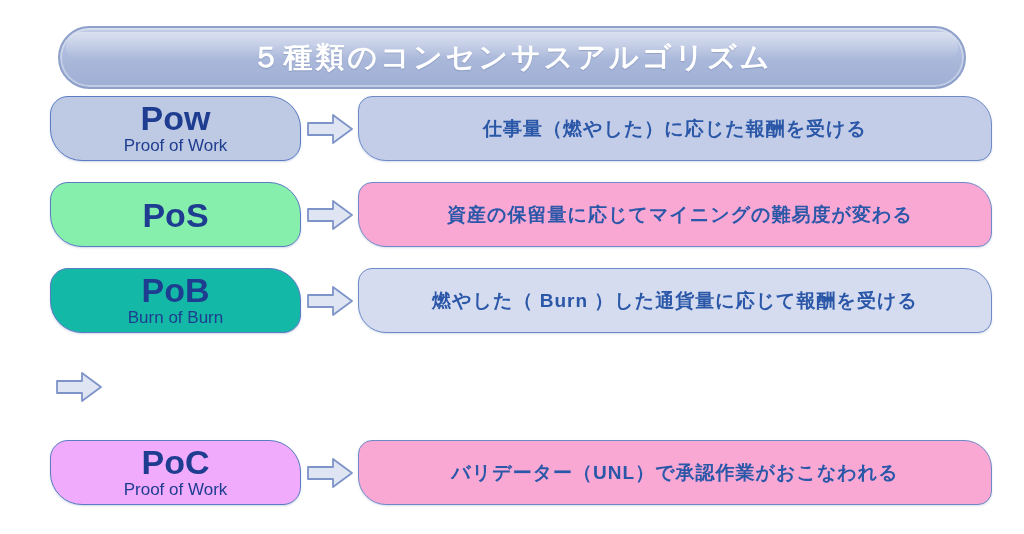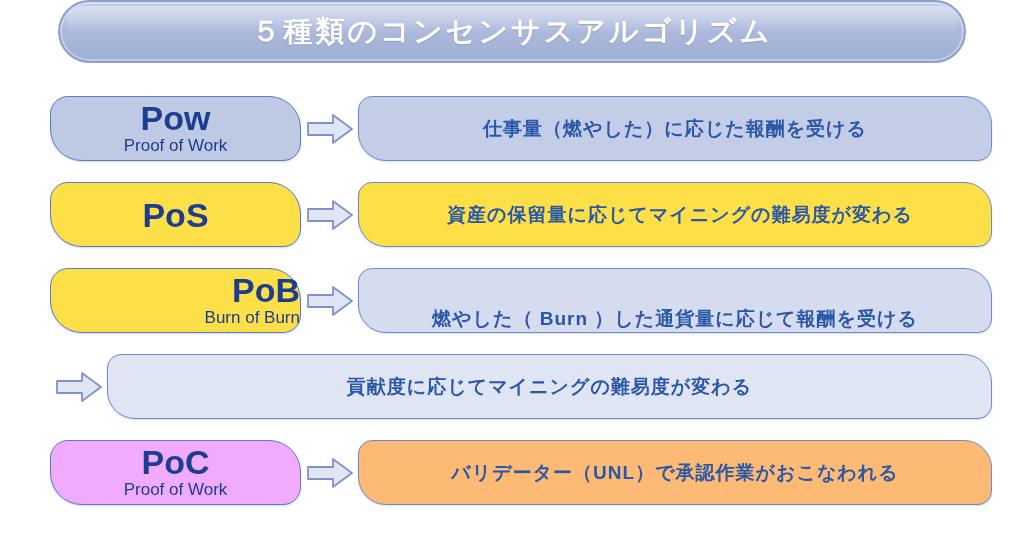--- a/index.html
+++ b/index.html
@@ -1,21 +1,21 @@
 <!DOCTYPE html>
 <html style="--banner-fill: #a9b7da; --banner-fill-light: #c1cce5; --banner-fill-dark: #9fafd4; --banner-border: #8fa1cb; --banner-text: #ffffff; --box-border: #5b7cc4; --desc-border: #6e8bc8; --navy-text: #1e3d90; --desc-text: #2a57a8;"><head>
 <meta charset="utf-8">
 <style>
   html,body{margin:0;padding:0;background:#ffffff;}
   body{
     width:1024px;height:534px;position:relative;overflow:hidden;
     font-family:"Liberation Sans","DejaVu Sans",sans-serif;
   }
   .banner{
-    position:absolute;left:58px;top:0;width:908px;height:63px;
+    position:absolute;left:58px;top:26px;width:908px;height:63px;
     box-sizing:border-box;border-radius:32px;
     border:2px solid var(--banner-border);
     background:linear-gradient(180deg,var(--banner-fill-light) 0%,var(--banner-fill) 55%,var(--banner-fill-dark) 100%);
     box-shadow:inset 0 0 0 2px rgba(255,255,255,.35);
     display:flex;align-items:center;justify-content:center;
   }
   .banner::before{
     content:"";position:absolute;left:6px;right:6px;top:4px;height:46%;
     border-radius:26px 26px 18px 18px;
     background:linear-gradient(180deg,rgba(255,255,255,.42),rgba(255,255,255,0));
@@ -64,66 +64,63 @@
       <svg width="46" height="32" viewBox="0 0 46 32">
         <polygon class="arrow-shape" points="1,10 26,10 26,2 45,16 26,30 26,22 1,22" stroke-width="1.8" stroke-linejoin="round" fill="#dfe5f2" stroke="#7e94c8"></polygon>
       </svg>
     </div>
     <div class="right-box" style="background: rgb(196, 205, 231);">
       <span class="desc">仕事量（燃やした）に応じた報酬を受ける</span>
     </div>
   </div>
 
   <div class="row">
-    <div class="left-box" style="background: #fde047;">
+    <div class="left-box" style="background: #86efac;">
       <div class="abbr">PoS</div>
     </div>
     <div class="arrow-cell">
       <svg width="46" height="32" viewBox="0 0 46 32">
         <polygon class="arrow-shape" points="1,10 26,10 26,2 45,16 26,30 26,22 1,22" stroke-width="1.8" stroke-linejoin="round" fill="#dfe5f2" stroke="#7e94c8"></polygon>
       </svg>
     </div>
-    <div class="right-box" style="background: #fde047; padding-left: 10px;">
+    <div class="right-box" style="background: #f9a8d4; padding-left: 10px;">
       <span class="desc">資産の保留量に応じてマイニングの難易度が変わる</span>
     </div>
   </div>
 
   <div class="row">
-    <div class="left-box" style="background: #fde047; align-items: flex-end;">
+    <div class="left-box" style="background: #14b8a6;">
       <div class="abbr">PoB</div>
       <div class="full">Burn of Burn</div>
     </div>
     <div class="arrow-cell">
       <svg width="46" height="32" viewBox="0 0 46 32">
         <polygon class="arrow-shape" points="1,10 26,10 26,2 45,16 26,30 26,22 1,22" stroke-width="1.8" stroke-linejoin="round" fill="#dfe5f2" stroke="#7e94c8"></polygon>
       </svg>
     </div>
-    <div class="right-box" style="background: rgb(214, 220, 239); align-items: flex-end;">
+    <div class="right-box" style="background: rgb(214, 220, 239);">
       <span class="desc">燃やした（ Burn ）した通貨量に応じて報酬を受ける</span>
     </div>
   </div>
 
   <div class="row">
     <div class="arrow-cell">
       <svg width="46" height="32" viewBox="0 0 46 32">
         <polygon class="arrow-shape" points="1,10 26,10 26,2 45,16 26,30 26,22 1,22" stroke-width="1.8" stroke-linejoin="round" fill="#dfe5f2" stroke="#7e94c8"></polygon>
       </svg>
-    </div>
-    <div class="right-box" style="background: rgb(224, 229, 243);">
-      <span class="desc">貢献度に応じてマイニングの難易度が変わる</span>
     </div>
   </div>
 
   <div class="row">
     <div class="left-box" style="background: #f0abfc; text-align: center;">
       <div class="abbr">PoC</div>
       <div class="full">Proof of Work</div>
     </div>
     <div class="arrow-cell">
       <svg width="46" height="32" viewBox="0 0 46 32">
         <polygon class="arrow-shape" points="1,10 26,10 26,2 45,16 26,30 26,22 1,22" stroke-width="1.8" stroke-linejoin="round" fill="#dfe5f2" stroke="#7e94c8"></polygon>
       </svg>
     </div>
-    <div class="right-box" style="background: #fdba74;">
+    <div class="right-box" style="background: #f9a8d4;">
       <span class="desc">バリデーター（UNL）で承認作業がおこなわれる</span>
     </div>
   </div>
 </div>
 
 </body></html>

